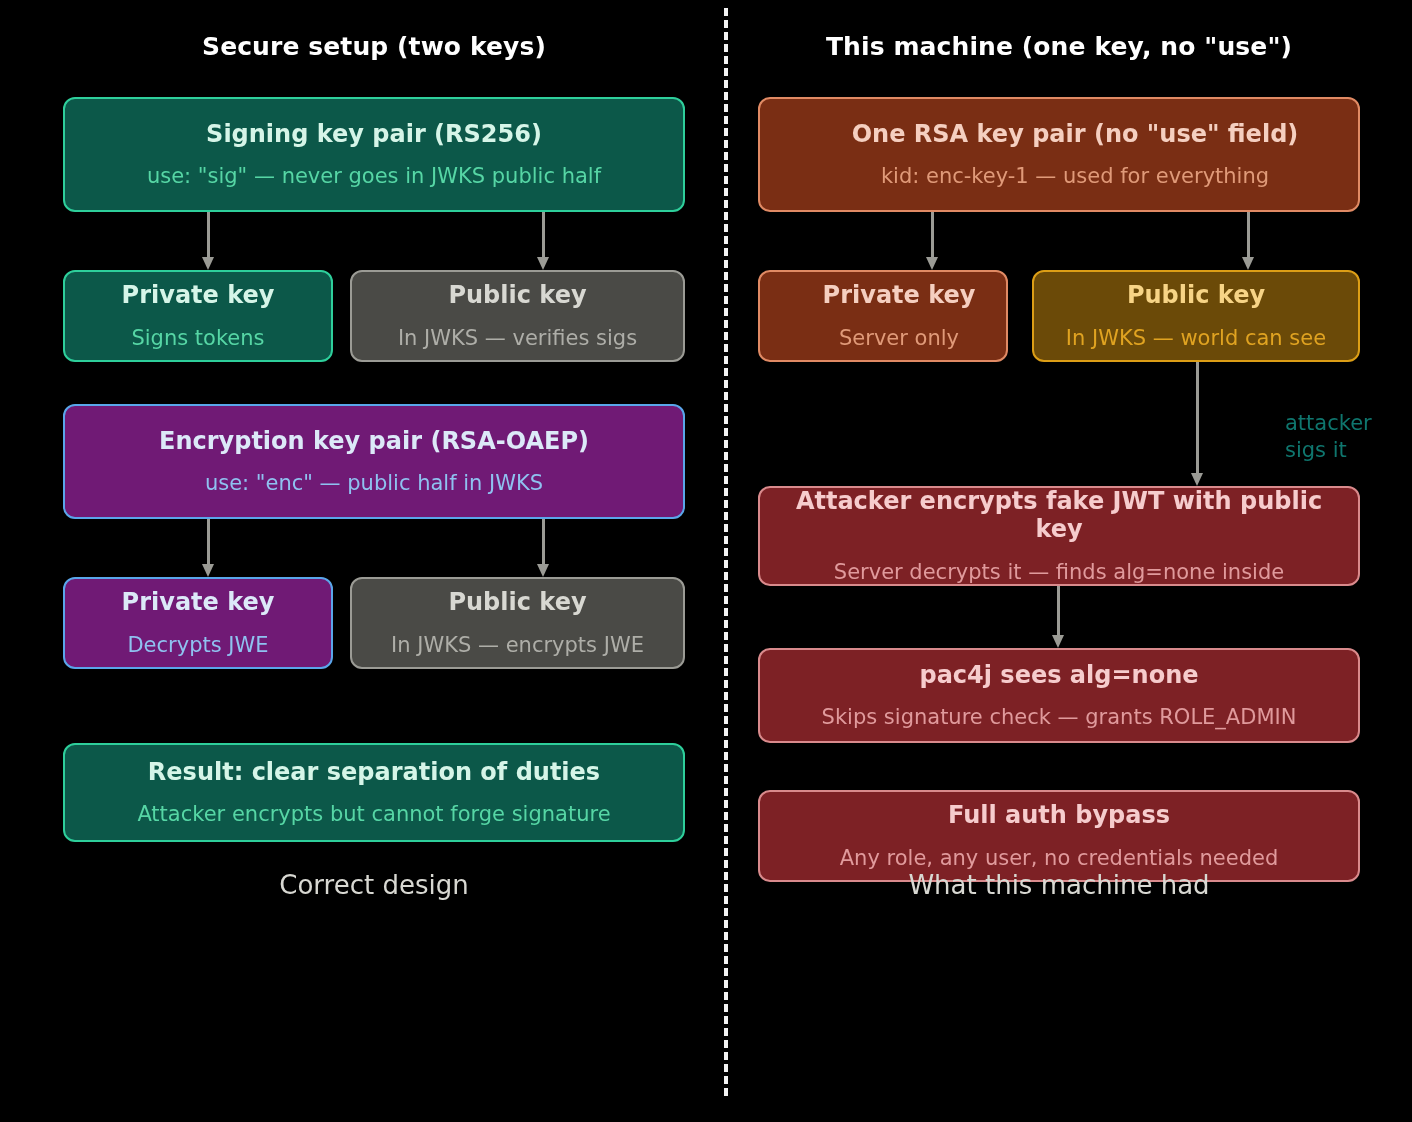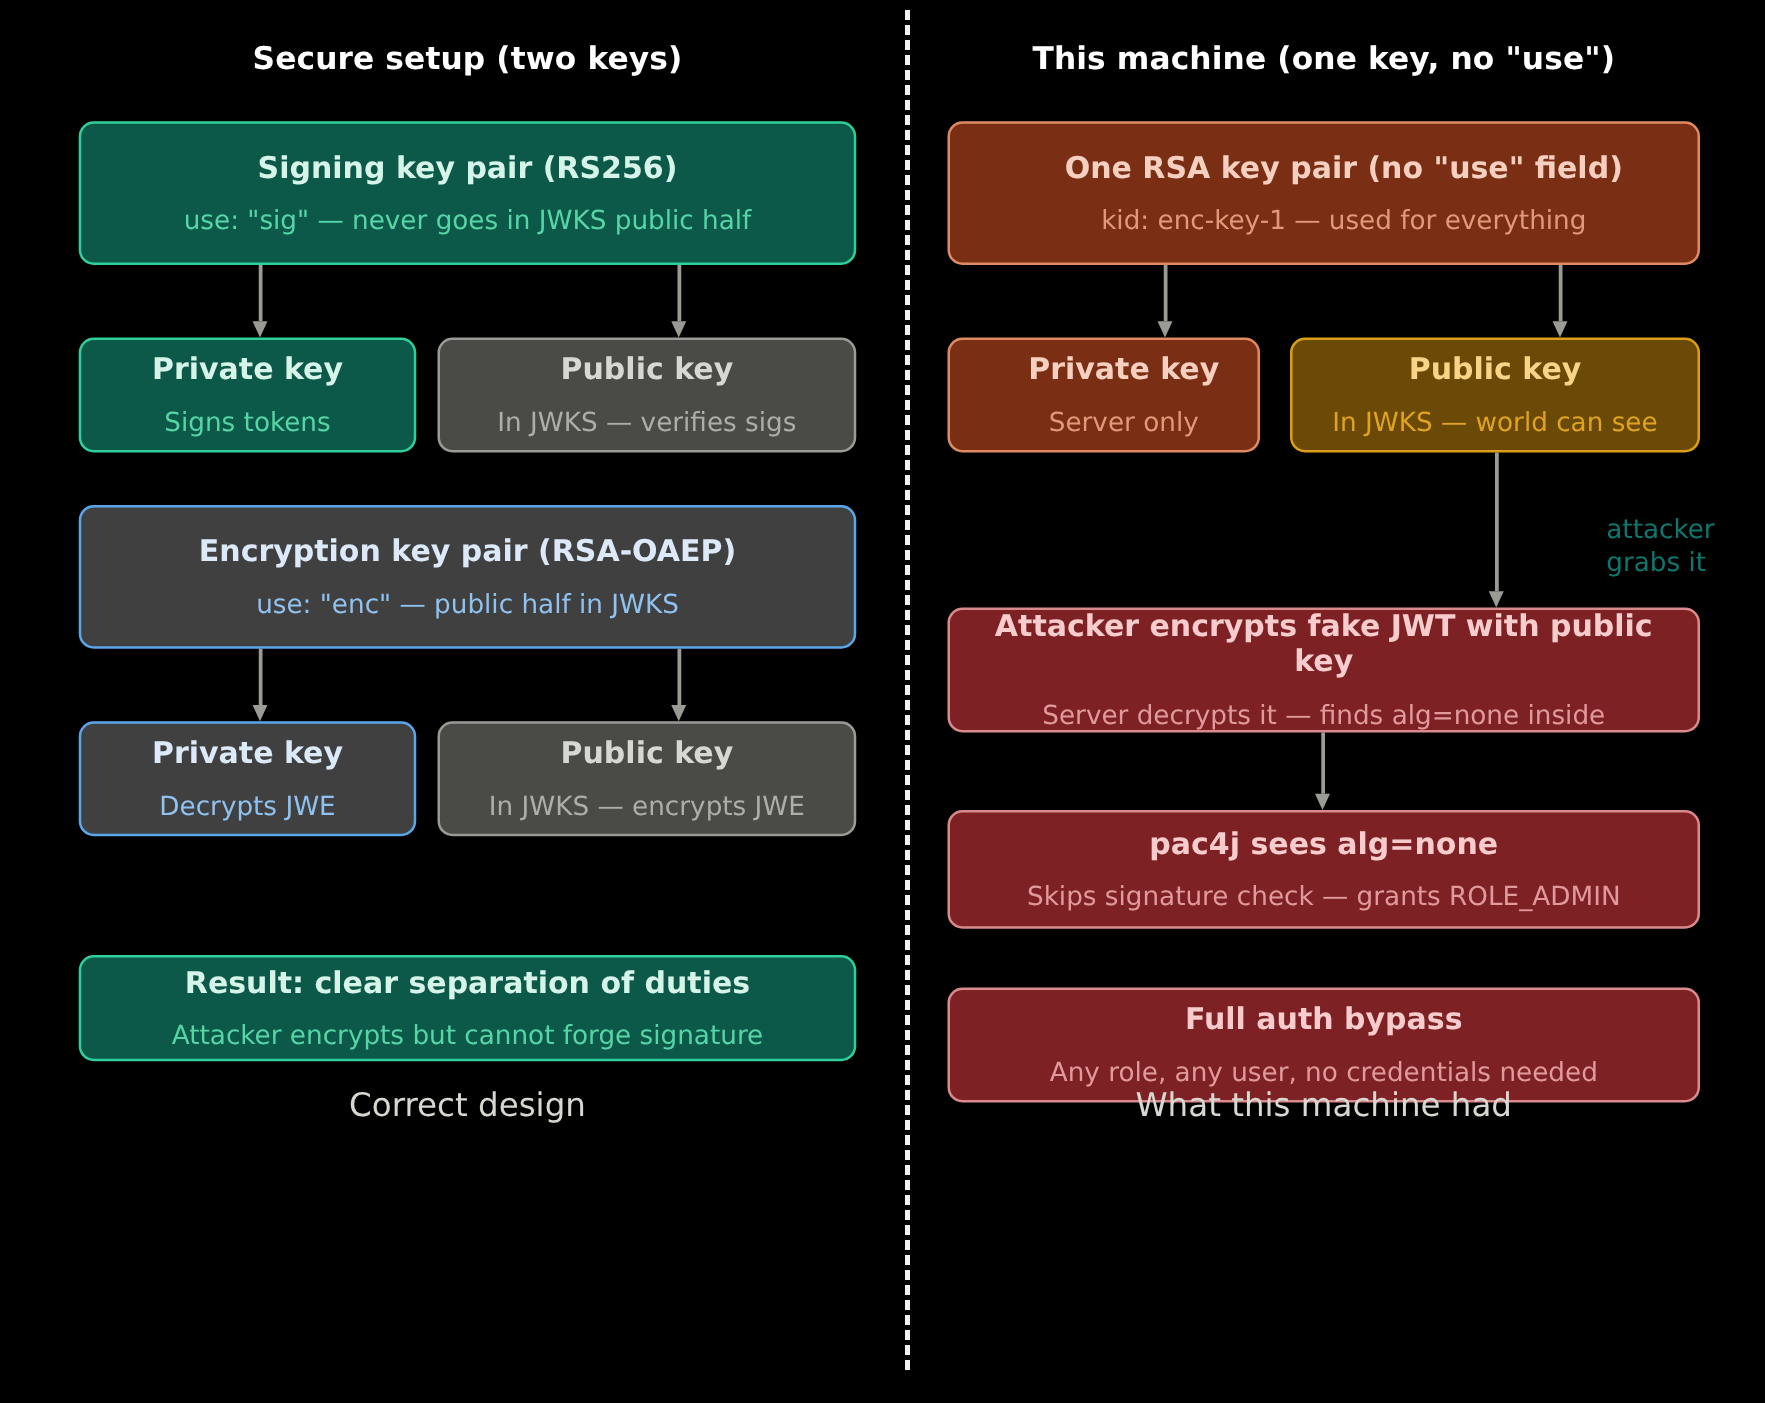--- a/index.html
+++ b/index.html
@@ -32,21 +32,21 @@
   .node .t{font-size:24px;font-weight:bold;line-height:1.18;}
   .node .s{font-size:21px;font-weight:normal;line-height:1.2;margin-top:5px;}
 
   
   .n-green{background:#0c5849;border-color:#2ecf9b;}
   .n-green .t{color:#d6f5e8;} .n-green .s{color:#56d6a5;}
 
   .n-gray{background:#4a4a46;border-color:#9b9b95;}
   .n-gray .t{color:#d8d8d2;} .n-gray .s{color:#aeaea8;}
 
-  .n-blue{background:#404040;border-color:#5aa6ea;}
+  .n-blue{background:#701a75;border-color:#5aa6ea;}
   .n-blue .t{color:#dce9f8;} .n-blue .s{color:#8fc2f0;}
 
   .n-brown{background:#7a2e14;border-color:#e08a64;padding-left:42px;}
   .n-brown .t{color:#f5cfc0;} .n-brown .s{color:#e09a79;}
 
   .n-gold{background:#6b4a08;border-color:#dc9e16;}
   .n-gold .t{color:#f7d486;} .n-gold .s{color:#e0a321;}
 
   .n-red{background:#7d2125;border-color:#d98a8c;}
   .n-red .t{color:#f6cccd;text-align:center;} .n-red .s{color:#e09a9c;}
@@ -121,21 +121,21 @@
   <div class="node n-blue" style="left:63px;top:577px;width:270px;height:92px;">
     <div class="t">Private key</div>
     <div class="s">Decrypts JWE</div>
   </div>
 
   <div class="node n-gray" style="left:350px;top:577px;width:335px;height:92px;">
     <div class="t">Public key</div>
     <div class="s">In JWKS — encrypts JWE</div>
   </div>
 
-  <div class="node n-green" style="left:63px;top:764px;width:622px;height:85px;text-align:center;">
+  <div class="node n-green" style="left:63px;top:743px;width:622px;height:99px;text-align:center;">
     <div class="t">Result: clear separation of duties</div>
     <div class="s">Attacker encrypts but cannot forge signature</div>
   </div>
 
   <div class="caption" style="left:63px;top:870px;width:622px;">Correct design</div>
 
   <div class="node n-brown" style="left:758px;top:97px;width:602px;height:115px;">
     <div class="t">One RSA key pair (no "use" field)</div>
     <div class="s">kid: enc-key-1 — used for everything</div>
   </div>
@@ -159,21 +159,21 @@
     <div class="s">In JWKS — world can see</div>
   </div>
 
   <div class="arrow" style="left:1196px;top:362px;width:3px;height:124px;">
     <div class="shaft" style="height:111px;"></div>
     <div class="head" style="top:111px;"></div>
   </div>
 
   <div class="side-note" style="left:1285px;top:410px;width:120px;">
     <div>attacker</div>
-    <div>grabs it</div>
+    <div>sigs it</div>
   </div>
 
   <div class="node n-red" style="left:758px;top:486px;width:602px;height:100px;">
     <div class="t">Attacker encrypts fake JWT with public key</div>
     <div class="s">Server decrypts it — finds alg=none inside</div>
   </div>
 
   <div class="arrow" style="left:1057px;top:586px;width:3px;height:62px;">
     <div class="shaft" style="height:49px;"></div>
     <div class="head" style="top:49px;"></div>

